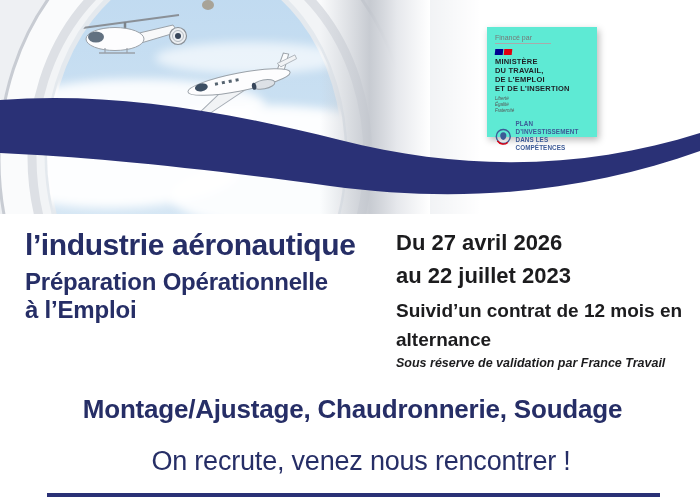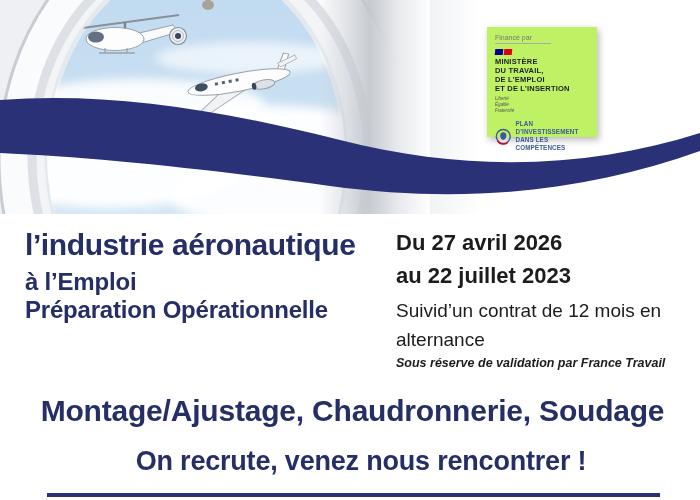--- a/index.html
+++ b/index.html
@@ -11,47 +11,47 @@
   body{font-family:"Liberation Sans","DejaVu Sans",sans-serif;}
   .poster{position:relative;width:700px;height:500px;background:#fff;overflow:hidden;}
 
   
   .photo{position:absolute;left:0;top:0;width:480px;height:214px;overflow:hidden;}
 
   
   .wave{position:absolute;left:0;top:0;width:700px;height:220px;pointer-events:none;}
 
   
-  .logo-card{position:absolute;left:487px;top:27px;width:110px;height:110px;background:#bef264;
+  .logo-card{position:absolute;left:487px;top:27px;width:110px;height:110px;background:#5eead4;
     box-shadow:2px 3px 7px rgba(0,0,0,.28);padding:7px 8px 6px 8px;}
   .funded{font-size:7px;color:#777;padding-bottom:2px;border-bottom:1px solid #aaa;width:56px;margin-bottom:5px;}
   .flag{display:flex;gap:1px;margin-bottom:2px;height:6px;}
   .flag span{display:inline-block;width:8px;height:6px;transform:skewX(-6deg);}
   .flag .b{background:var(--flag-blue);} .flag .r{background:var(--flag-red);}
   .ministry{font-size:7.5px;font-weight:bold;color:#1e1e24;text-transform:uppercase;line-height:1.22;letter-spacing:.2px;}
   .motto{font-size:4.5px;font-style:italic;color:#555;line-height:1.35;margin-top:2px;}
   .pic-row{display:flex;align-items:center;gap:4px;margin-top:6px;}
   .pic-text{font-size:6.3px;font-weight:bold;color:var(--pic-blue);text-transform:uppercase;line-height:1.3;letter-spacing:.1px;}
 
   
   .headline{position:absolute;left:25px;top:229px;width:372px;color:var(--text-navy);}
   .title{font-size:30px;font-weight:bold;line-height:1.08;letter-spacing:-.4px;}
   .subtitle{font-size:24px;font-weight:bold;line-height:1.14;margin-top:7px;letter-spacing:-.2px;}
 
   
   .details{position:absolute;left:396px;top:226px;width:294px;color:var(--ink);}
   .date-line{font-size:22px;font-weight:bold;line-height:1.5;}
-  .contract{font-size:19px;font-weight:normal;line-height:1.55;margin-top:4px;}
+  .contract{font-size:19px;font-weight:bold;line-height:1.55;margin-top:4px;}
   .note{font-size:12.5px;font-weight:bold;font-style:italic;margin-top:1px;}
 
   
   .jobs{position:absolute;left:15px;right:10px;top:394px;text-align:center;
-    font-size:30px;font-weight:bold;color:var(--text-navy);letter-spacing:-.2px;}
+    font-size:26px;font-weight:bold;color:var(--text-navy);letter-spacing:-.2px;}
   .cta{position:absolute;left:32px;right:10px;top:446px;text-align:center;
-    font-size:27px;font-weight:bold;color:var(--text-navy);letter-spacing:-.2px;}
+    font-size:27px;font-weight:normal;color:var(--text-navy);letter-spacing:-.2px;}
   .divider{position:absolute;left:47px;top:493px;width:613px;height:3.5px;background:var(--navy);}
 </style>
 </head>
 <body>
 
 <div class="poster">
 
   <div class="photo">
     <svg width="480" height="214" viewBox="0 0 480 214">
       <defs>
@@ -166,22 +166,22 @@
         <div>DANS LES COMPÉTENCES</div>
       </div>
     </div>
   </div>
 
   <div class="headline">
     <div class="title">
       <div>l’industrie aéronautique</div>
     </div>
     <div class="subtitle">
+      <div>Préparation Opérationnelle</div>
       <div>à l’Emploi</div>
-      <div>Préparation Opérationnelle</div>
     </div>
   </div>
 
   <div class="details">
     <div class="date-line">Du 27 avril 2026</div>
     <div class="date-line">au 22 juillet 2023</div>
     <div class="contract">Suivid’un contrat de 12 mois en alternance</div>
     <div class="note">Sous réserve de validation par France Travail</div>
   </div>
 

